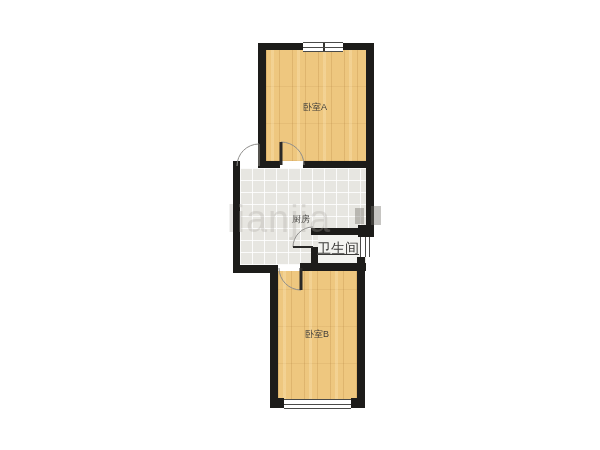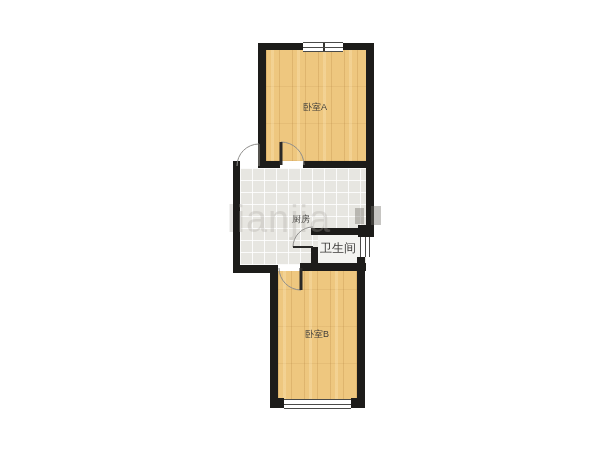--- a/index.html
+++ b/index.html
@@ -35,21 +35,21 @@
   .win-tick{position:absolute;left:50%;top:0;bottom:0;width:2px;background:#35342f;}
 
   
   #doors{position:absolute;left:0;top:0;z-index:40;}
 
   
   .room-label{
     position:absolute;z-index:50;color:var(--label,#3c3b39);
     font-size:9px;line-height:1;white-space:nowrap;transform:translate(-50%,-50%);
   }
-  .room-label.small{font-size:12px;}
+  .room-label.small{font-size:14px;text-decoration:underline;}
 
   
   .watermark-text{
     position:absolute;left:227px;top:198px;z-index:60;
     font-size:38px;letter-spacing:1px;color:rgba(168,166,158,0.30);
     pointer-events:none;
   }
   .wm-glyph{position:absolute;z-index:60;background:rgba(118,116,110,0.42);pointer-events:none;}
 </style>
 </head>

